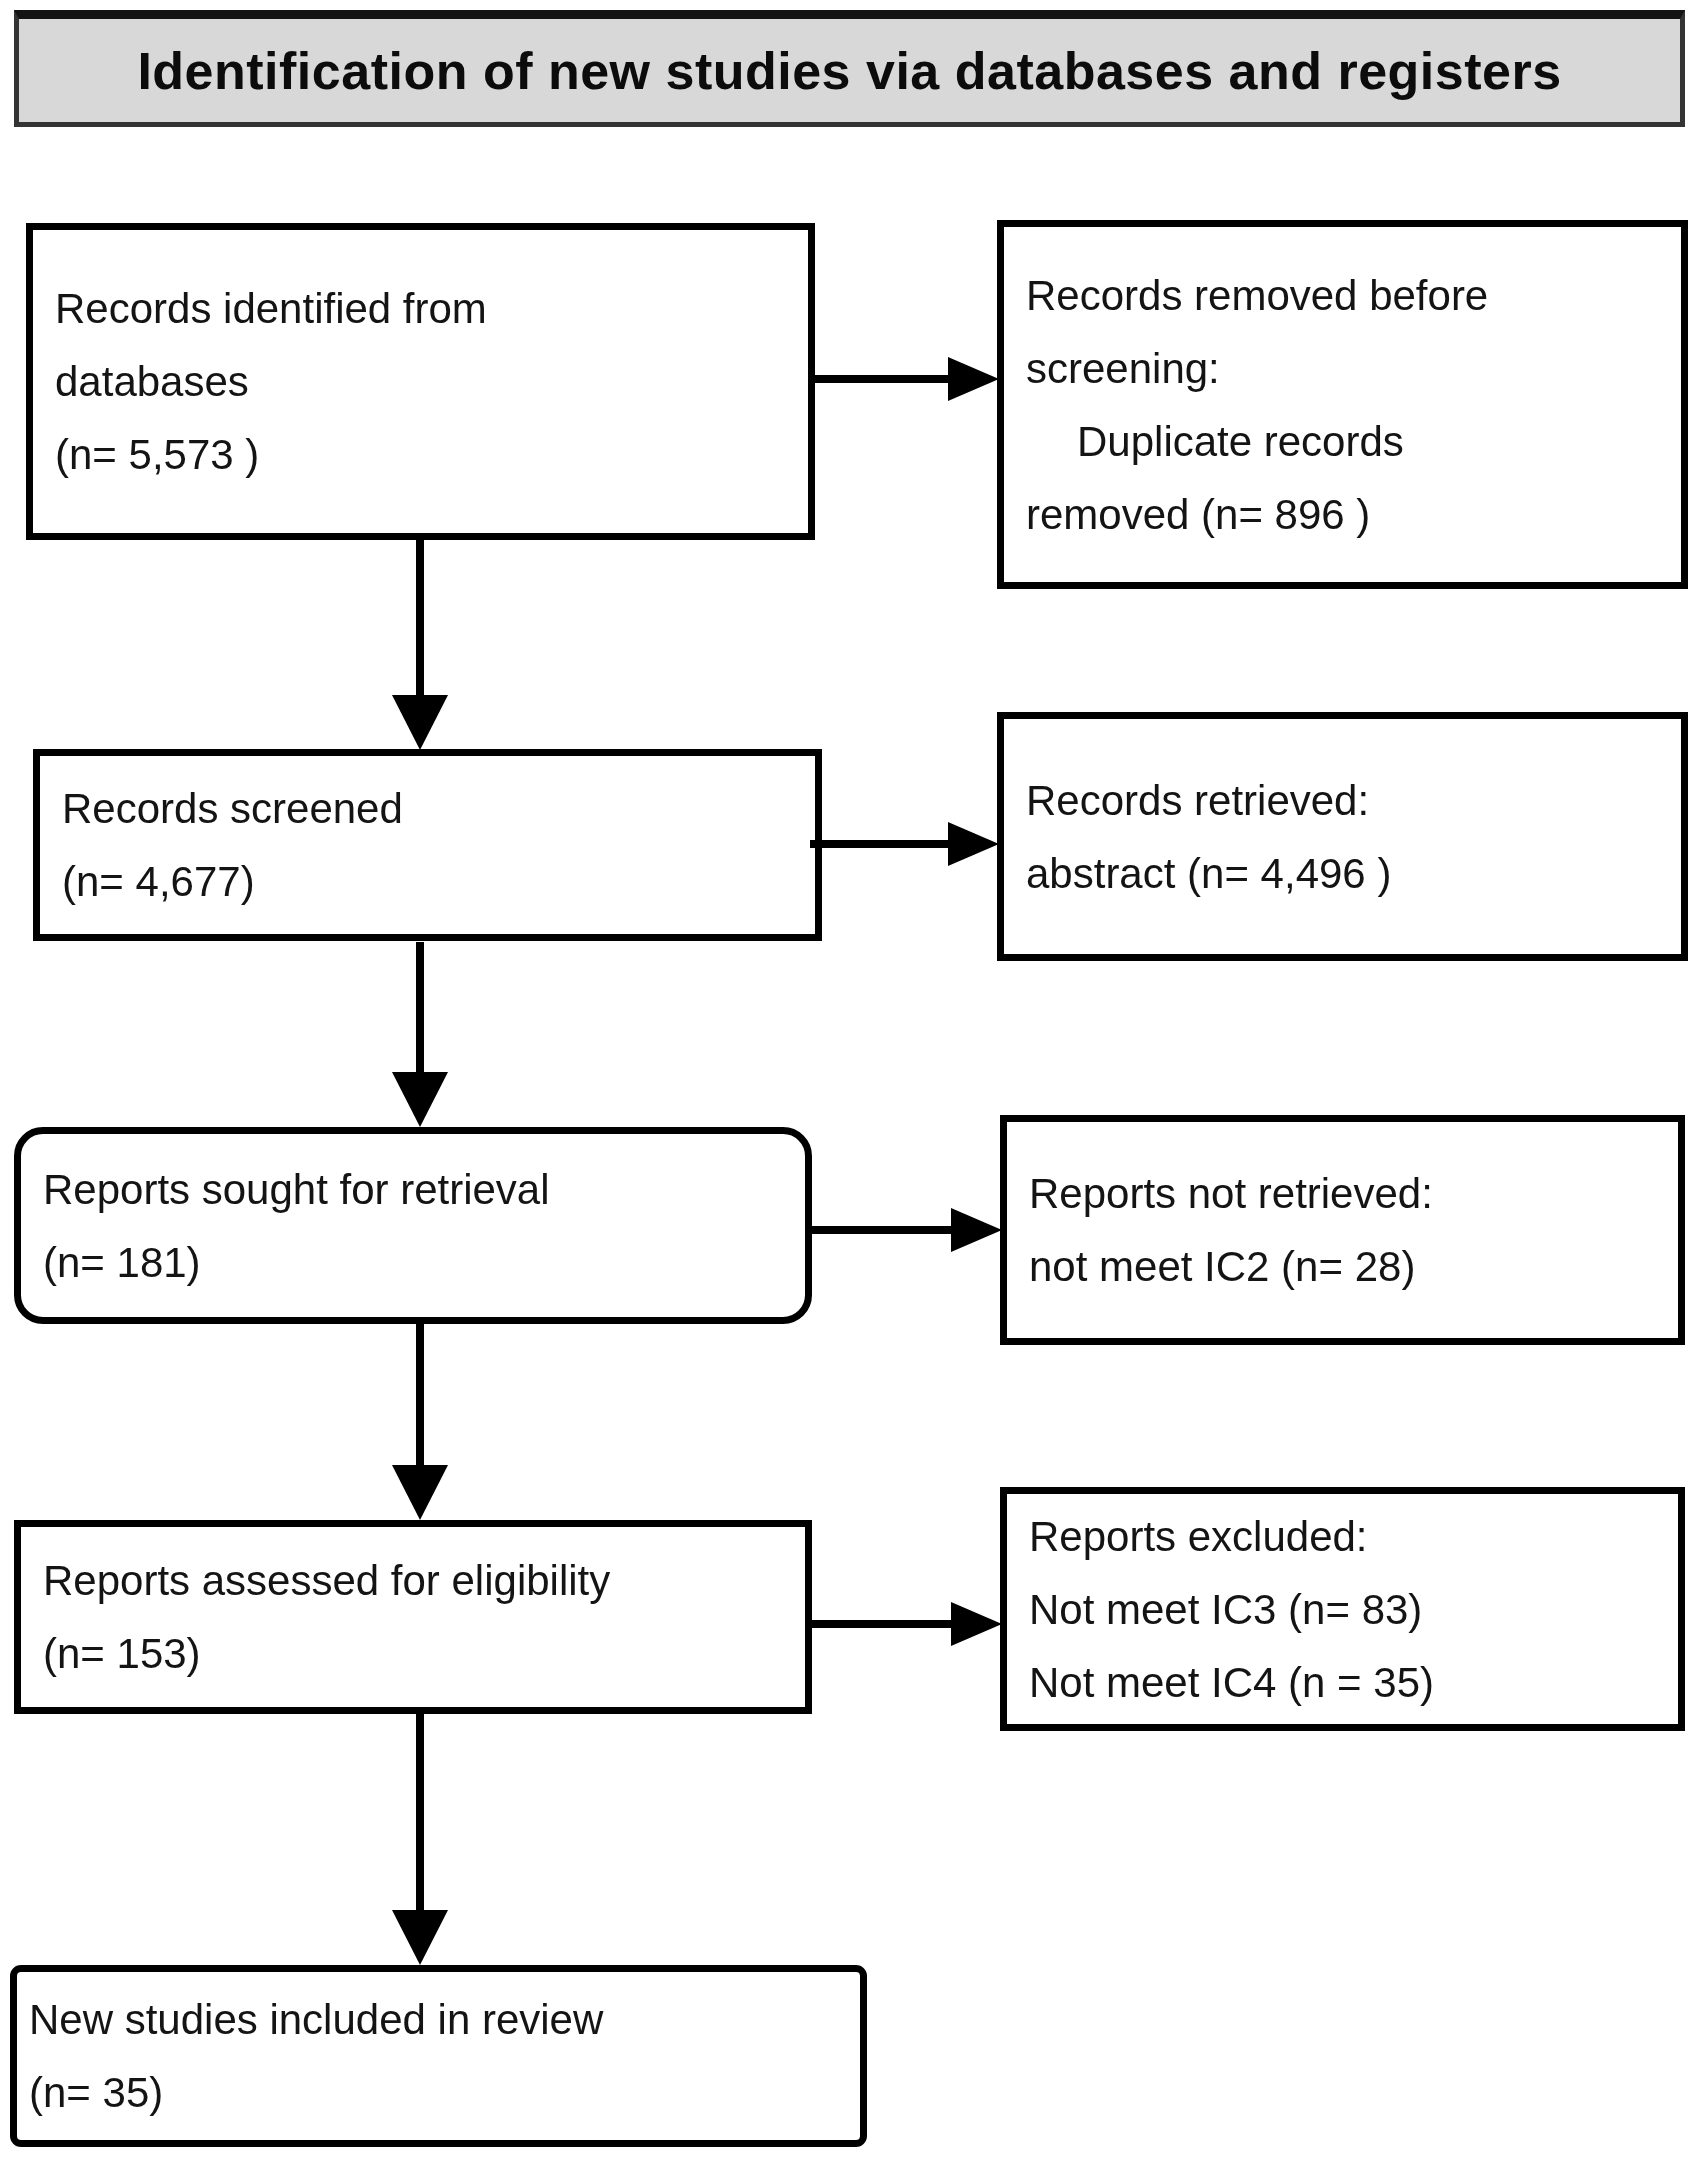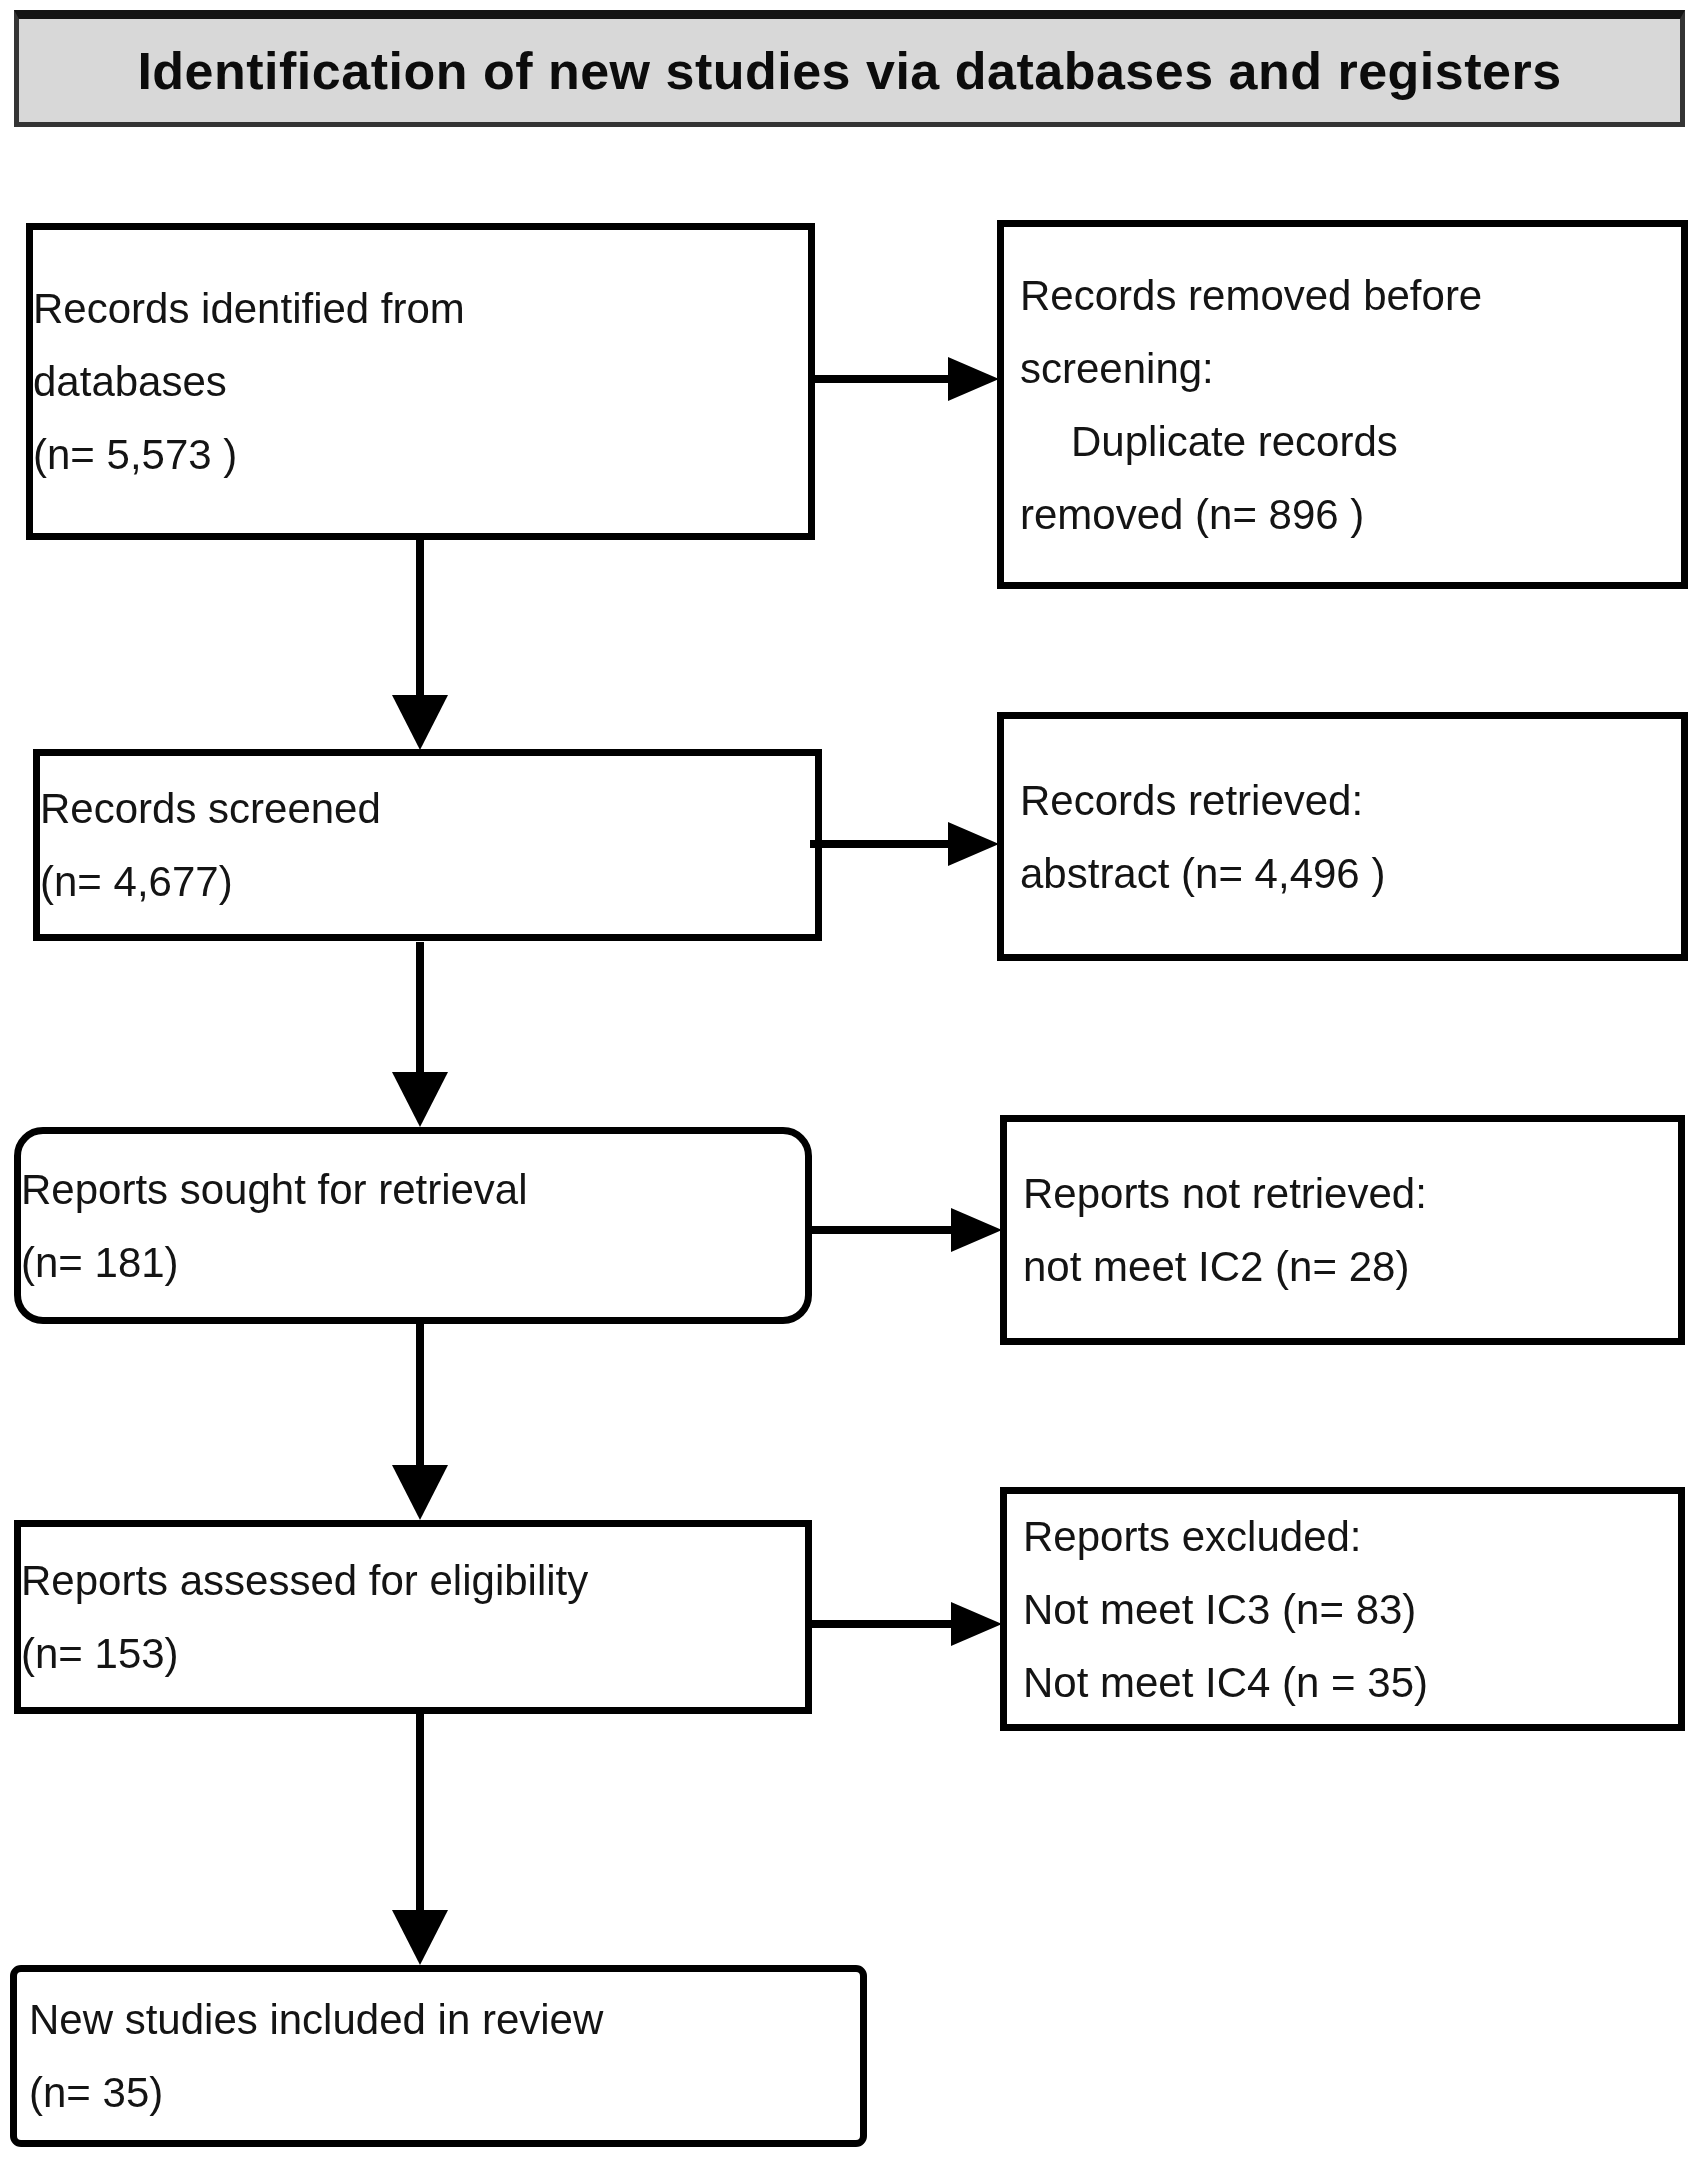--- a/index.html
+++ b/index.html
@@ -11,22 +11,22 @@
     position:absolute;left:14px;top:10px;width:1671px;height:117px;box-sizing:border-box;
     background:#d8d8d8;border:5px solid #343434;border-top:9px solid #141414;
     display:flex;align-items:center;justify-content:center;
   }
   .title-text{font-size:52px;font-weight:700;color:#0c0c0c;letter-spacing:0.5px;white-space:pre;}
   .box{
     position:absolute;box-sizing:border-box;border:7px solid #000;background:#fff;
     display:flex;flex-direction:column;justify-content:center;
     font-size:42px;line-height:73px;color:#141414;
   }
-  .box.left{}
-  .box.right{padding-left:16px;}
+  .box.left{padding-left:22px;}
+  .box.right{padding-left:22px;}
   .box .line{display:block;white-space:pre;}
   .line.indent{padding-left:51px;}
   
   .varrow{position:absolute;width:0;}
   .vshaft{position:absolute;left:-4px;top:0;width:8px;height:calc(100% - 46px);background:#000;}
   .vhead{position:absolute;left:-28px;bottom:0;width:0;height:0;
          border-left:28px solid transparent;border-right:28px solid transparent;
          border-top:55px solid #000;}
   
   .harrow{position:absolute;height:0;}

